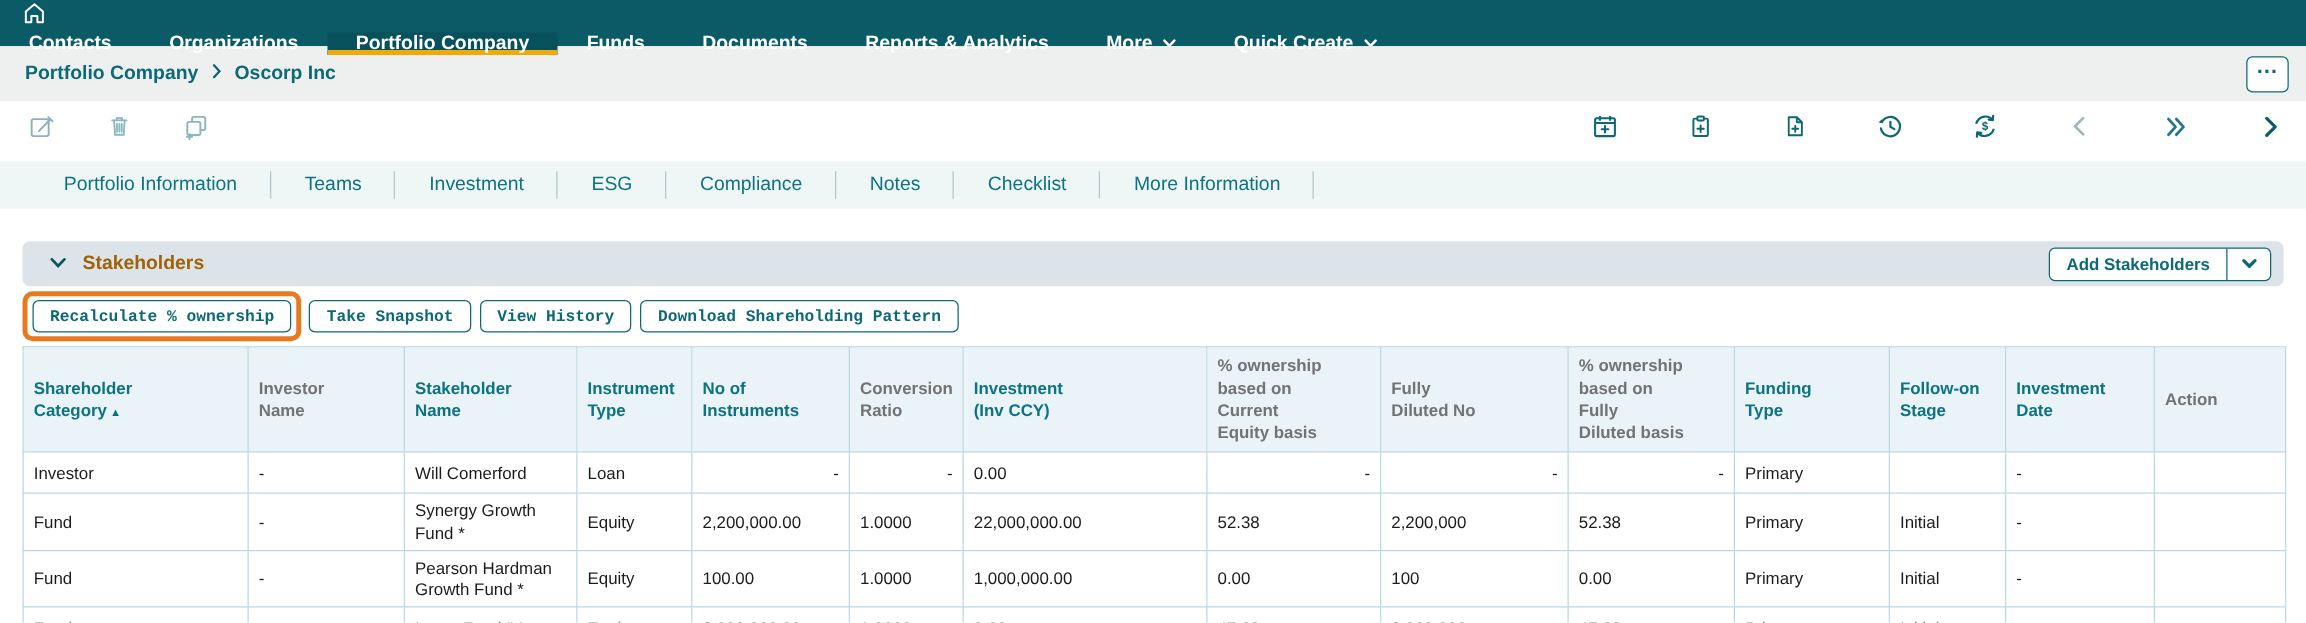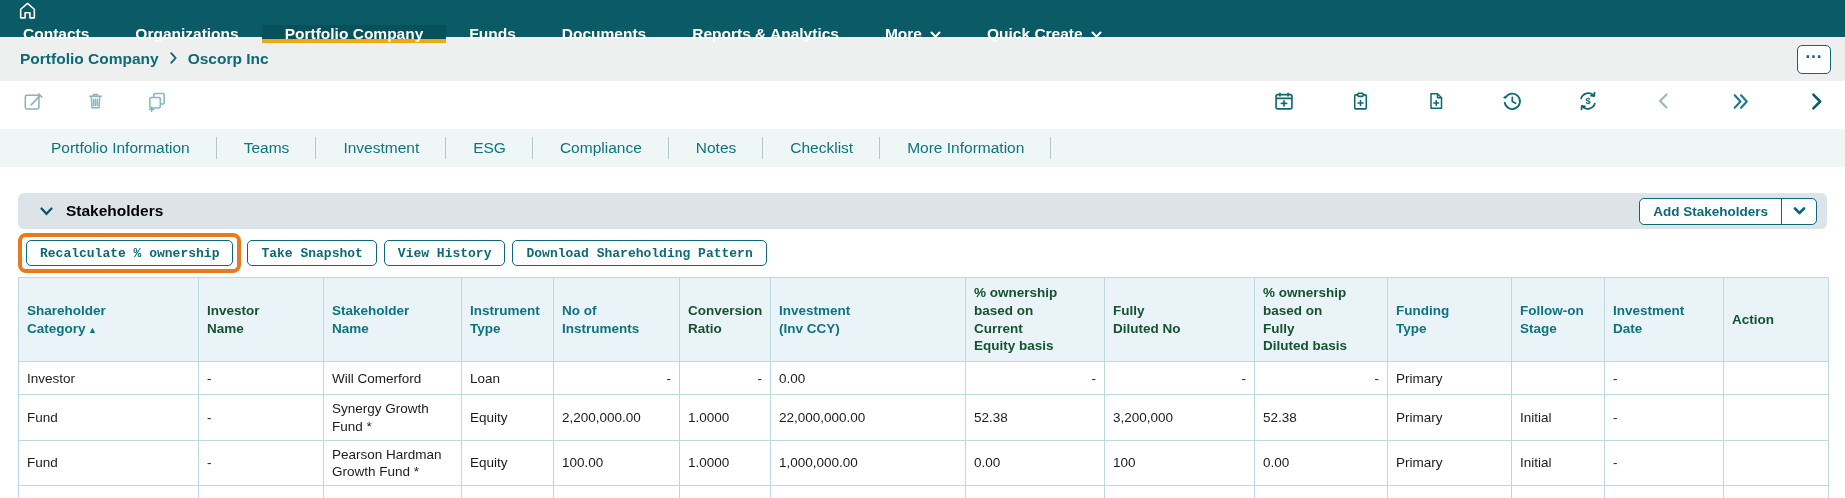--- a/index.html
+++ b/index.html
@@ -37,37 +37,37 @@
   .tabs{margin-top:8px;background:#eff6f6;display:flex;align-items:stretch;height:38px;padding-left:24px;}
   .tab{display:flex;align-items:center;padding:0 27px;font-size:15.5px;color:#0e7380;cursor:pointer;
     position:relative;white-space:nowrap;}
   .tab::after{content:'';position:absolute;right:0;top:8px;bottom:8px;width:1px;background:#b4c6c9;}
   .tab.active{background:var(--active-tab-bg,#c9e6f2);color:#0a515c;font-weight:700;
     box-shadow:inset 0 -4px 0 var(--accent-orange,#efa90b);}
   
   .content{padding:0 18px;}
   .section-head{margin-top:26px;height:36px;background:#dce4ea;border-radius:6px;
     display:flex;align-items:center;padding:0 10px 0 22px;}
-  .section-title{display:flex;align-items:center;gap:13px;color:#000000;font-weight:700;font-size:15.5px;flex:1;cursor:pointer;}
+  .section-title{display:flex;align-items:center;gap:13px;color:#a16207;font-weight:700;font-size:15.5px;flex:1;cursor:pointer;}
   .section-head .split-btn{height:25px;font-size:13.5px;border-radius:5px;}
   .section-head .split-btn .lbl{padding:0 13px;text-align:center;}
   .section-head .split-btn .arrow{width:34px;}
   .actions-row{margin-top:4px;display:flex;align-items:center;}
   .hl-ring{border:4.5px solid var(--highlight-orange,#e8791f);border-radius:8px;padding:3px 4px;margin-right:6px;display:inline-flex;}
   .act-btn{background:#fff;border:1.5px solid var(--teal,#0d6976);color:var(--teal,#0d6976);font-weight:700;
     font-size:13px;padding:0 13px;height:26px;border-radius:5px;margin-right:7px;display:inline-flex;
     align-items:center;cursor:pointer;font-family:Liberation Mono, monospace;white-space:nowrap;}
   .hl-ring .act-btn{margin-right:0;}
   
   .cap-table{margin-top:4px;width:1809px;border-collapse:collapse;table-layout:fixed;background:#fff;}
   .cap-table th,.cap-table td{border:1px solid #bcd9e0;overflow:hidden;}
   .cap-table thead th{background:#e9f3f8;font-size:13.5px;font-weight:700;text-align:left;
     padding:6px 8px;vertical-align:middle;white-space:pre-line;line-height:1.32;}
   th.teal{color:#0e7380;cursor:pointer;}
-  th.dark{color:#14532d;}
+  th.dark{color:#737373;}
   .sort-asc{font-size:9px;color:#0e7380;}
   .cap-table td{font-size:13.5px;color:#1c1c1c;padding:5px 8px;line-height:1.28;vertical-align:middle;}
   td.r{text-align:right;}
   tbody tr{height:33px;}
 </style>
 </head>
 <body>
 
 <nav class="topnav">
   <div class="home">
@@ -311,21 +311,21 @@
         </tr>
         <tr>
           <td>Fund</td>
           <td>-</td>
           <td>Synergy Growth Fund *</td>
           <td>Equity</td>
           <td>2,200,000.00</td>
           <td>1.0000</td>
           <td>22,000,000.00</td>
           <td>52.38</td>
-          <td>3,200,000</td>
+          <td>2,200,000</td>
           <td>52.38</td>
           <td>Primary</td>
           <td>Initial</td>
           <td>-</td>
           <td></td>
         </tr>
         <tr>
           <td>Fund</td>
           <td>-</td>
           <td>Pearson Hardman Growth Fund *</td>

